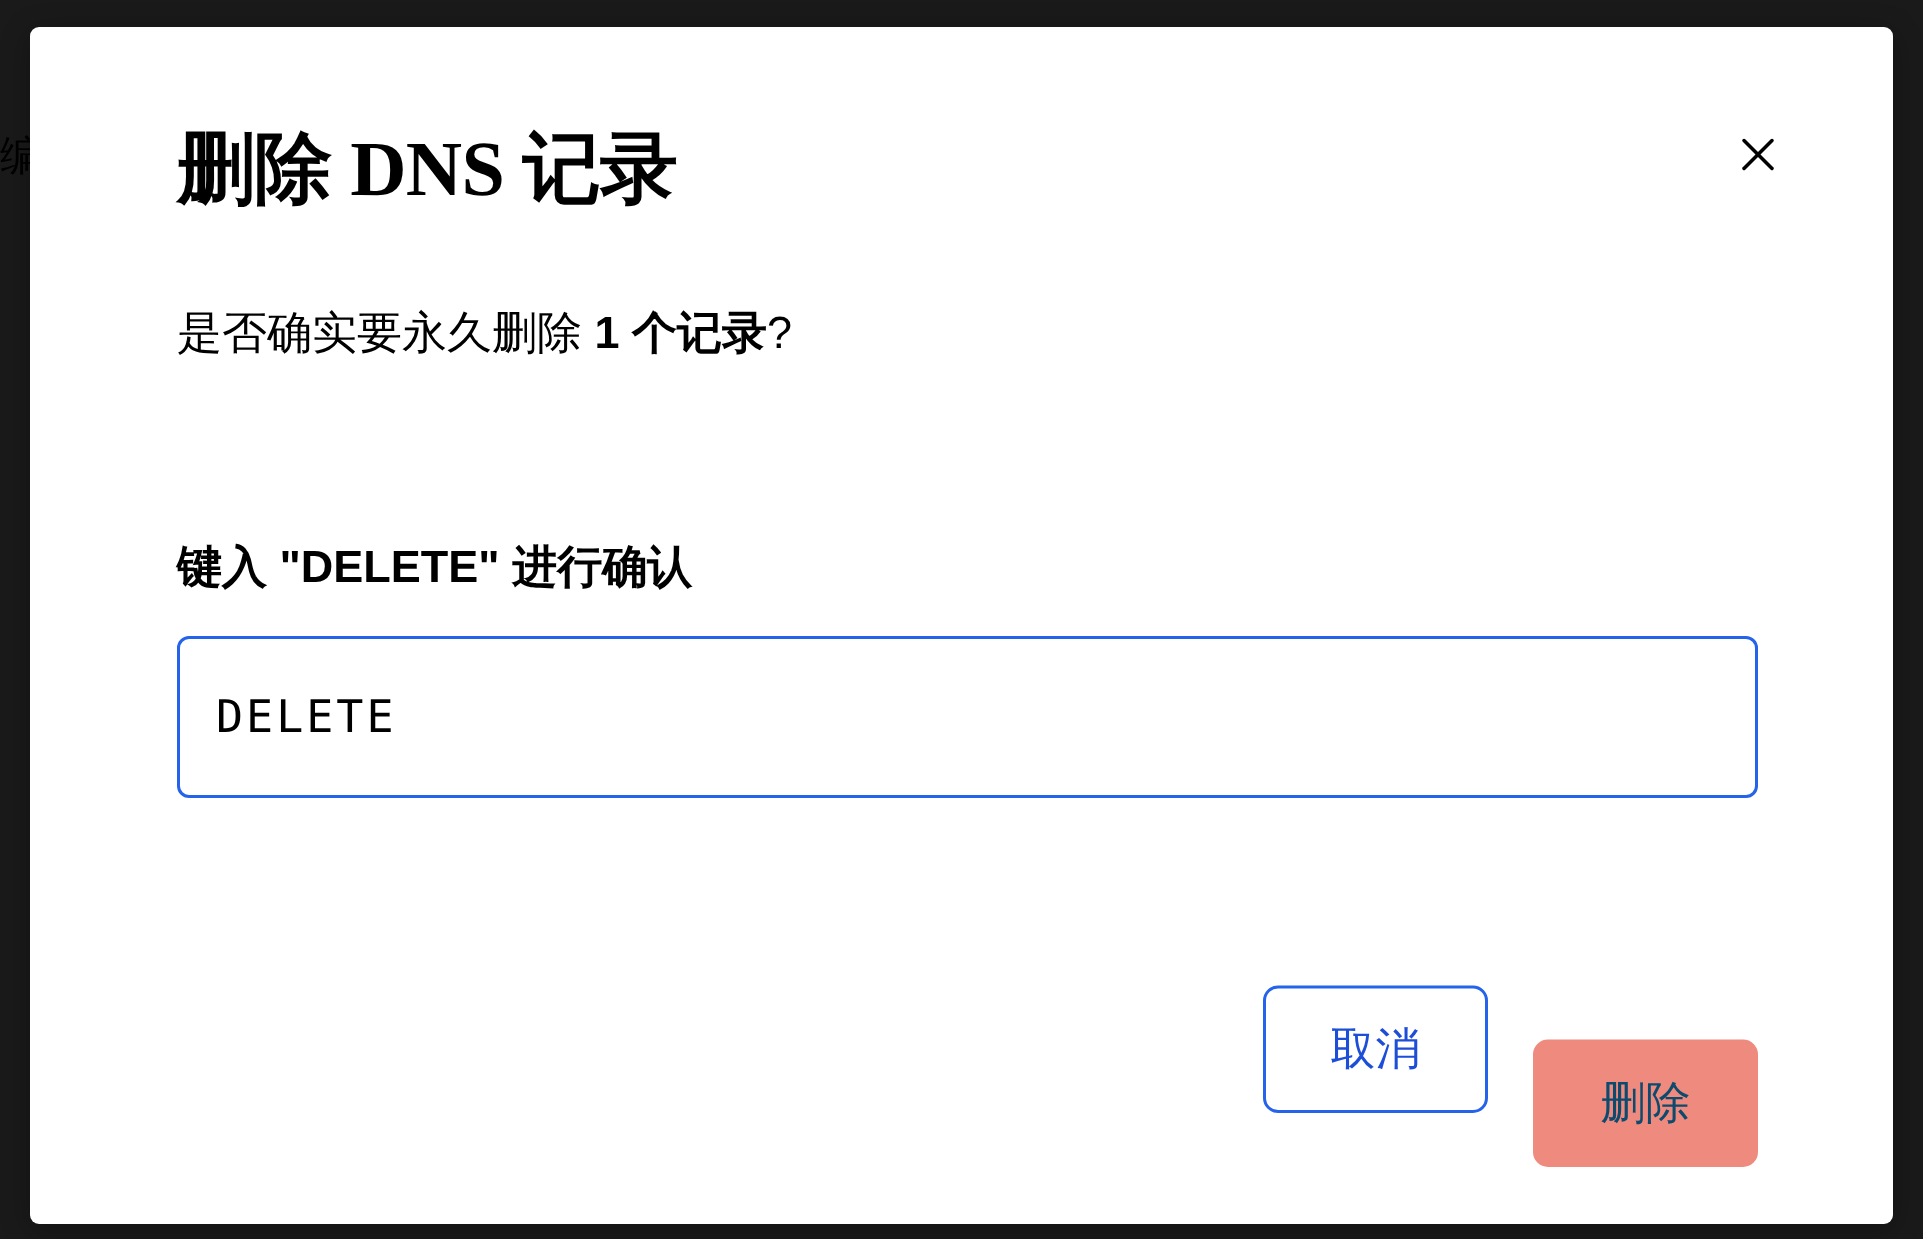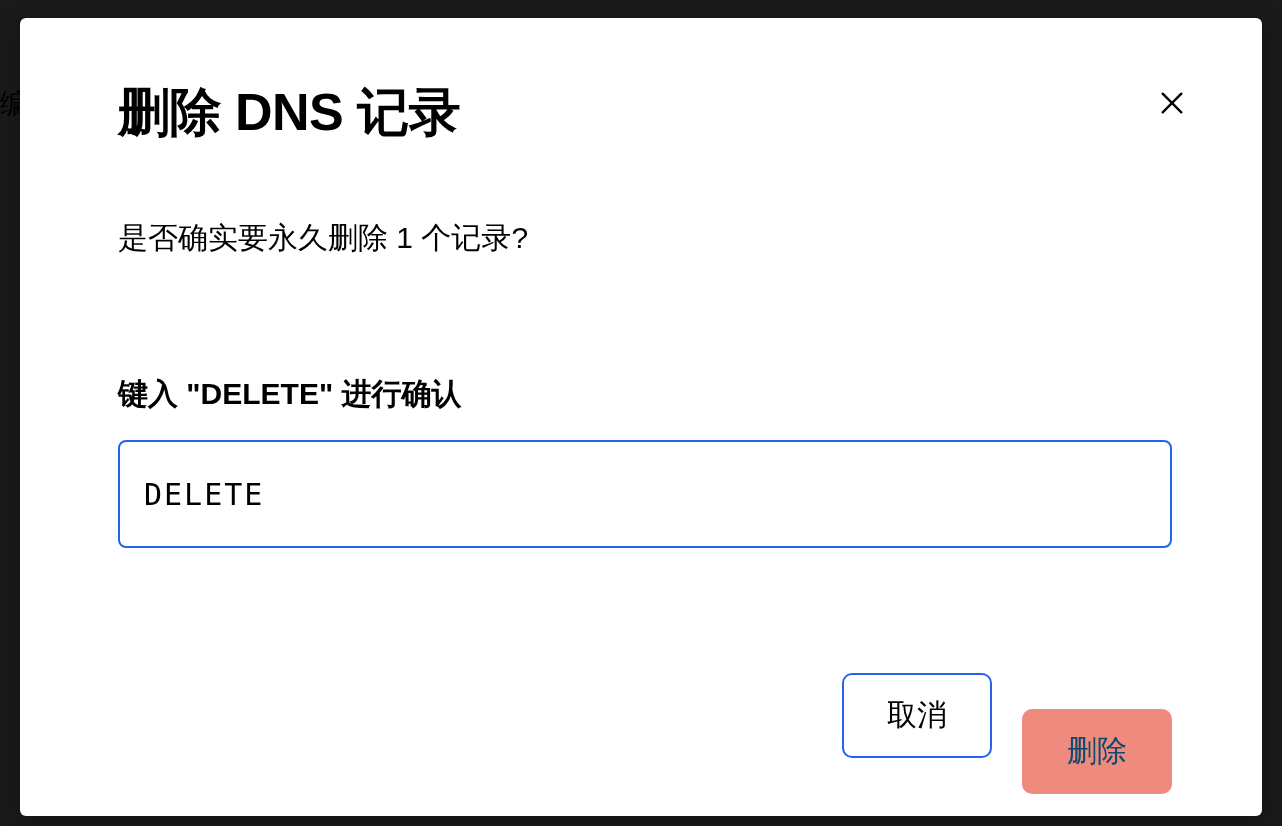--- a/index.html
+++ b/index.html
@@ -34,21 +34,22 @@
       bottom: 10px;
       background: #ffffff;
       border-radius: 6px;
       padding: 60px 80px 60px 98px;
       box-shadow: 0 4px 20px rgba(0,0,0,0.3);
       z-index: 1;
     }
 
     .modal-header {
       position: relative;
-      margin-bottom: 70px;
+      margin-bottom: 54px;
+      font-family: Liberation Serif, serif;
     }
 
     .modal-title {
       font-size: 52px;
       font-weight: 700;
       color: #000;
       letter-spacing: -0.5px;
     }
 
     .close-button {
@@ -71,21 +72,21 @@
     }
 
     .confirmation-text {
       font-size: 30px;
       color: #000;
       margin-bottom: 115px;
       font-weight: 400;
     }
 
     .confirmation-text .bold-count {
-      font-weight: 400;
+      font-weight: 700;
     }
 
     .input-label {
       font-size: 30px;
       font-weight: 700;
       color: #000;
       margin-bottom: 25px;
     }
 
     .confirm-input {
@@ -118,21 +119,21 @@
       cursor: pointer;
       display: inline-flex;
       align-items: center;
       justify-content: center;
       min-width: 150px;
     }
 
     .btn-cancel {
       background: #ffffff;
       border: 2px solid #2563eb;
-      color: #000000;
+      color: #1d4ed8;
     }
 
     .btn-delete {
       background: #ee8a7e;
       border: none;
       color: #0c4a6e;
       margin-top: 36px;
     }
   </style>
 </head>

